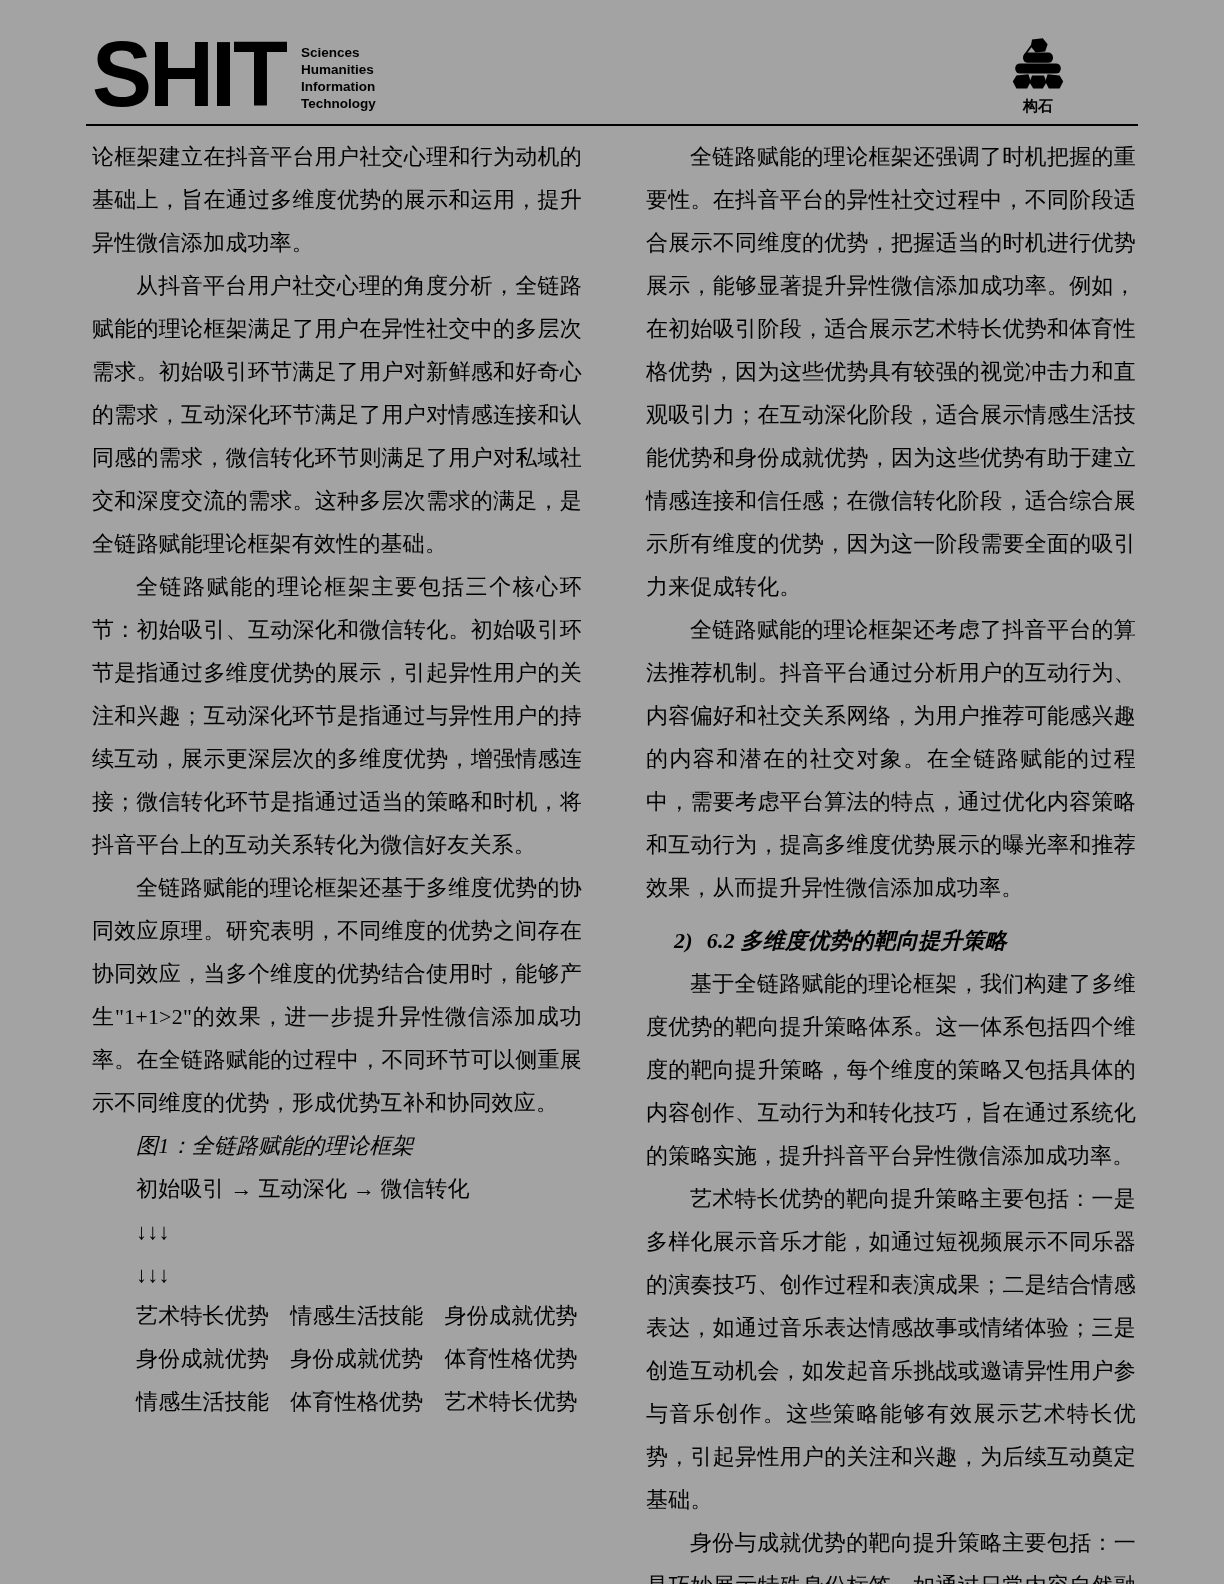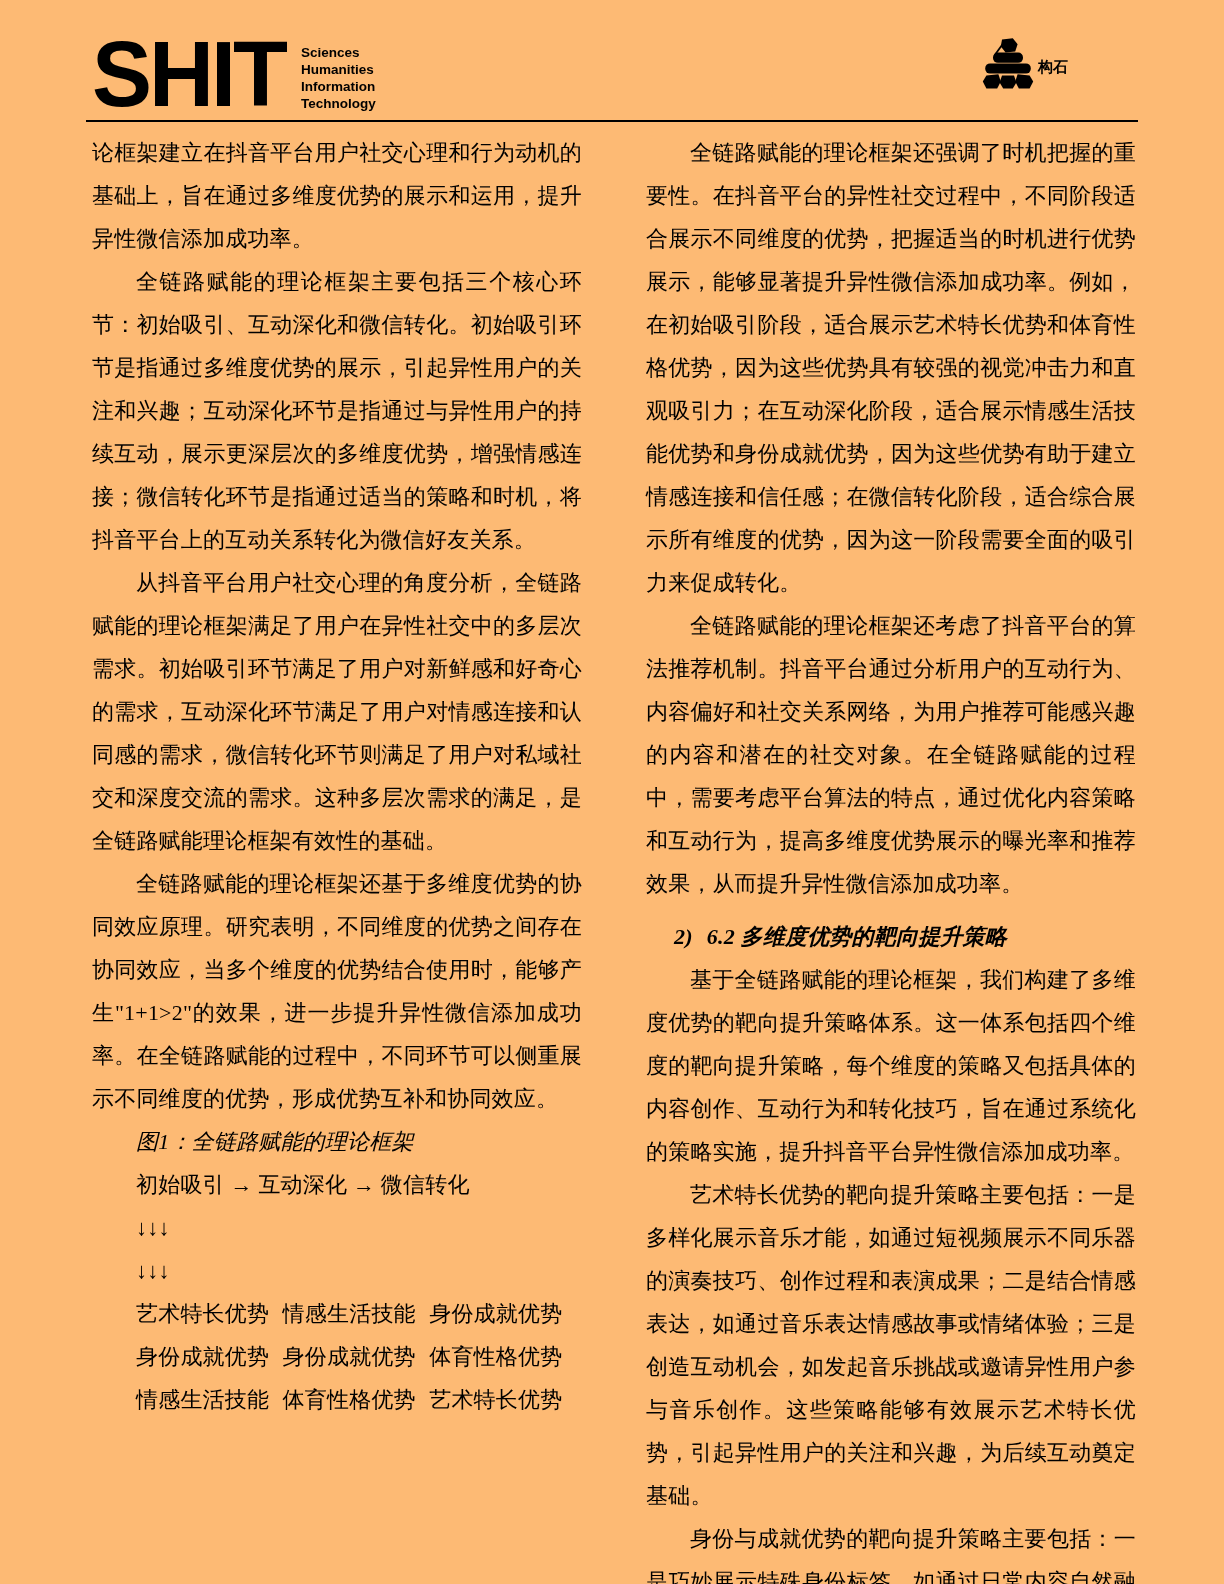--- a/index.html
+++ b/index.html
@@ -1,20 +1,20 @@
 <!DOCTYPE html>
 <html><head>
 <meta charset="utf-8">
 <style>
   html, body { margin: 0; padding: 0; background: #ffffff; }
   .page {
     position: relative;
     width: 1224px;
     height: 1584px;
-    background: #fdba74;
+    background: #a3a3a3;
     color: #000000;
     overflow: hidden;
     font-family: "Liberation Serif", "DejaVu Serif", serif;
   }
   
   .header {
     display: flex;
     justify-content: space-between;
     align-items: flex-start;
     padding: 38px 86px 0 92px;
@@ -32,20 +32,21 @@
     margin-left: 16px;
     padding-top: 6px;
     font-family: "Liberation Sans", "DejaVu Sans", sans-serif;
     font-weight: bold;
     font-size: 13.5px;
     line-height: 17px;
   }
   .brand-right {
     margin-right: 70px;
     display: flex;
+    flex-direction: column;
     align-items: center;
   }
   .cairn-icon { width: 60px; height: 58px; }
   .brand-name {
     font-family: "Liberation Sans", "DejaVu Sans", sans-serif;
     font-weight: bold;
     font-size: 15px;
     margin-top: 1px;
   }
   .header-rule {
@@ -74,20 +75,21 @@
     text-align: left !important;
   }
   .fig-line {
     text-indent: 2em;
     text-align: right;
   }
   .fig-matrix-row {
     text-indent: 2em;
     text-align: center;
     word-spacing: 0.35em;
+    font-family: Liberation Mono, monospace;
   }
   .section-heading {
     margin: 10px 0 0 28px !important;
     font-size: 22.5px;
     line-height: 33px;
     font-weight: bold;
     font-style: italic;
     text-align: center;
     text-indent: 0;
   }
@@ -122,22 +124,22 @@
       </svg>
       <div class="brand-name">构石</div>
     </div>
   </div>
   <div class="header-rule"></div>
 
   <div class="columns">
 
     <div class="col">
       <p>论框架建立在抖音平台用户社交心理和行为动机的基础上，旨在通过多维度优势的展示和运用，提升异性微信添加成功率。</p>
+      <p class="indent">从抖音平台用户社交心理的角度分析，全链路赋能的理论框架满足了用户在异性社交中的多层次需求。初始吸引环节满足了用户对新鲜感和好奇心的需求，互动深化环节满足了用户对情感连接和认同感的需求，微信转化环节则满足了用户对私域社交和深度交流的需求。这种多层次需求的满足，是全链路赋能理论框架有效性的基础。</p>
       <p class="indent">全链路赋能的理论框架主要包括三个核心环节：初始吸引、互动深化和微信转化。初始吸引环节是指通过多维度优势的展示，引起异性用户的关注和兴趣；互动深化环节是指通过与异性用户的持续互动，展示更深层次的多维度优势，增强情感连接；微信转化环节是指通过适当的策略和时机，将抖音平台上的互动关系转化为微信好友关系。</p>
-      <p class="indent">从抖音平台用户社交心理的角度分析，全链路赋能的理论框架满足了用户在异性社交中的多层次需求。初始吸引环节满足了用户对新鲜感和好奇心的需求，互动深化环节满足了用户对情感连接和认同感的需求，微信转化环节则满足了用户对私域社交和深度交流的需求。这种多层次需求的满足，是全链路赋能理论框架有效性的基础。</p>
       <p class="indent">全链路赋能的理论框架还基于多维度优势的协同效应原理。研究表明，不同维度的优势之间存在协同效应，当多个维度的优势结合使用时，能够产生"1+1&gt;2"的效果，进一步提升异性微信添加成功率。在全链路赋能的过程中，不同环节可以侧重展示不同维度的优势，形成优势互补和协同效应。</p>
       <p class="fig-caption">图1：全链路赋能的理论框架</p>
       <p class="fig-line">初始吸引 → 互动深化 → 微信转化</p>
       <p class="fig-line">↓↓↓</p>
       <p class="fig-line">↓↓↓</p>
       <p class="fig-matrix-row">艺术特长优势 情感生活技能 身份成就优势</p>
       <p class="fig-matrix-row">身份成就优势 身份成就优势 体育性格优势</p>
       <p class="fig-matrix-row">情感生活技能 体育性格优势 艺术特长优势</p>
     </div>
 

